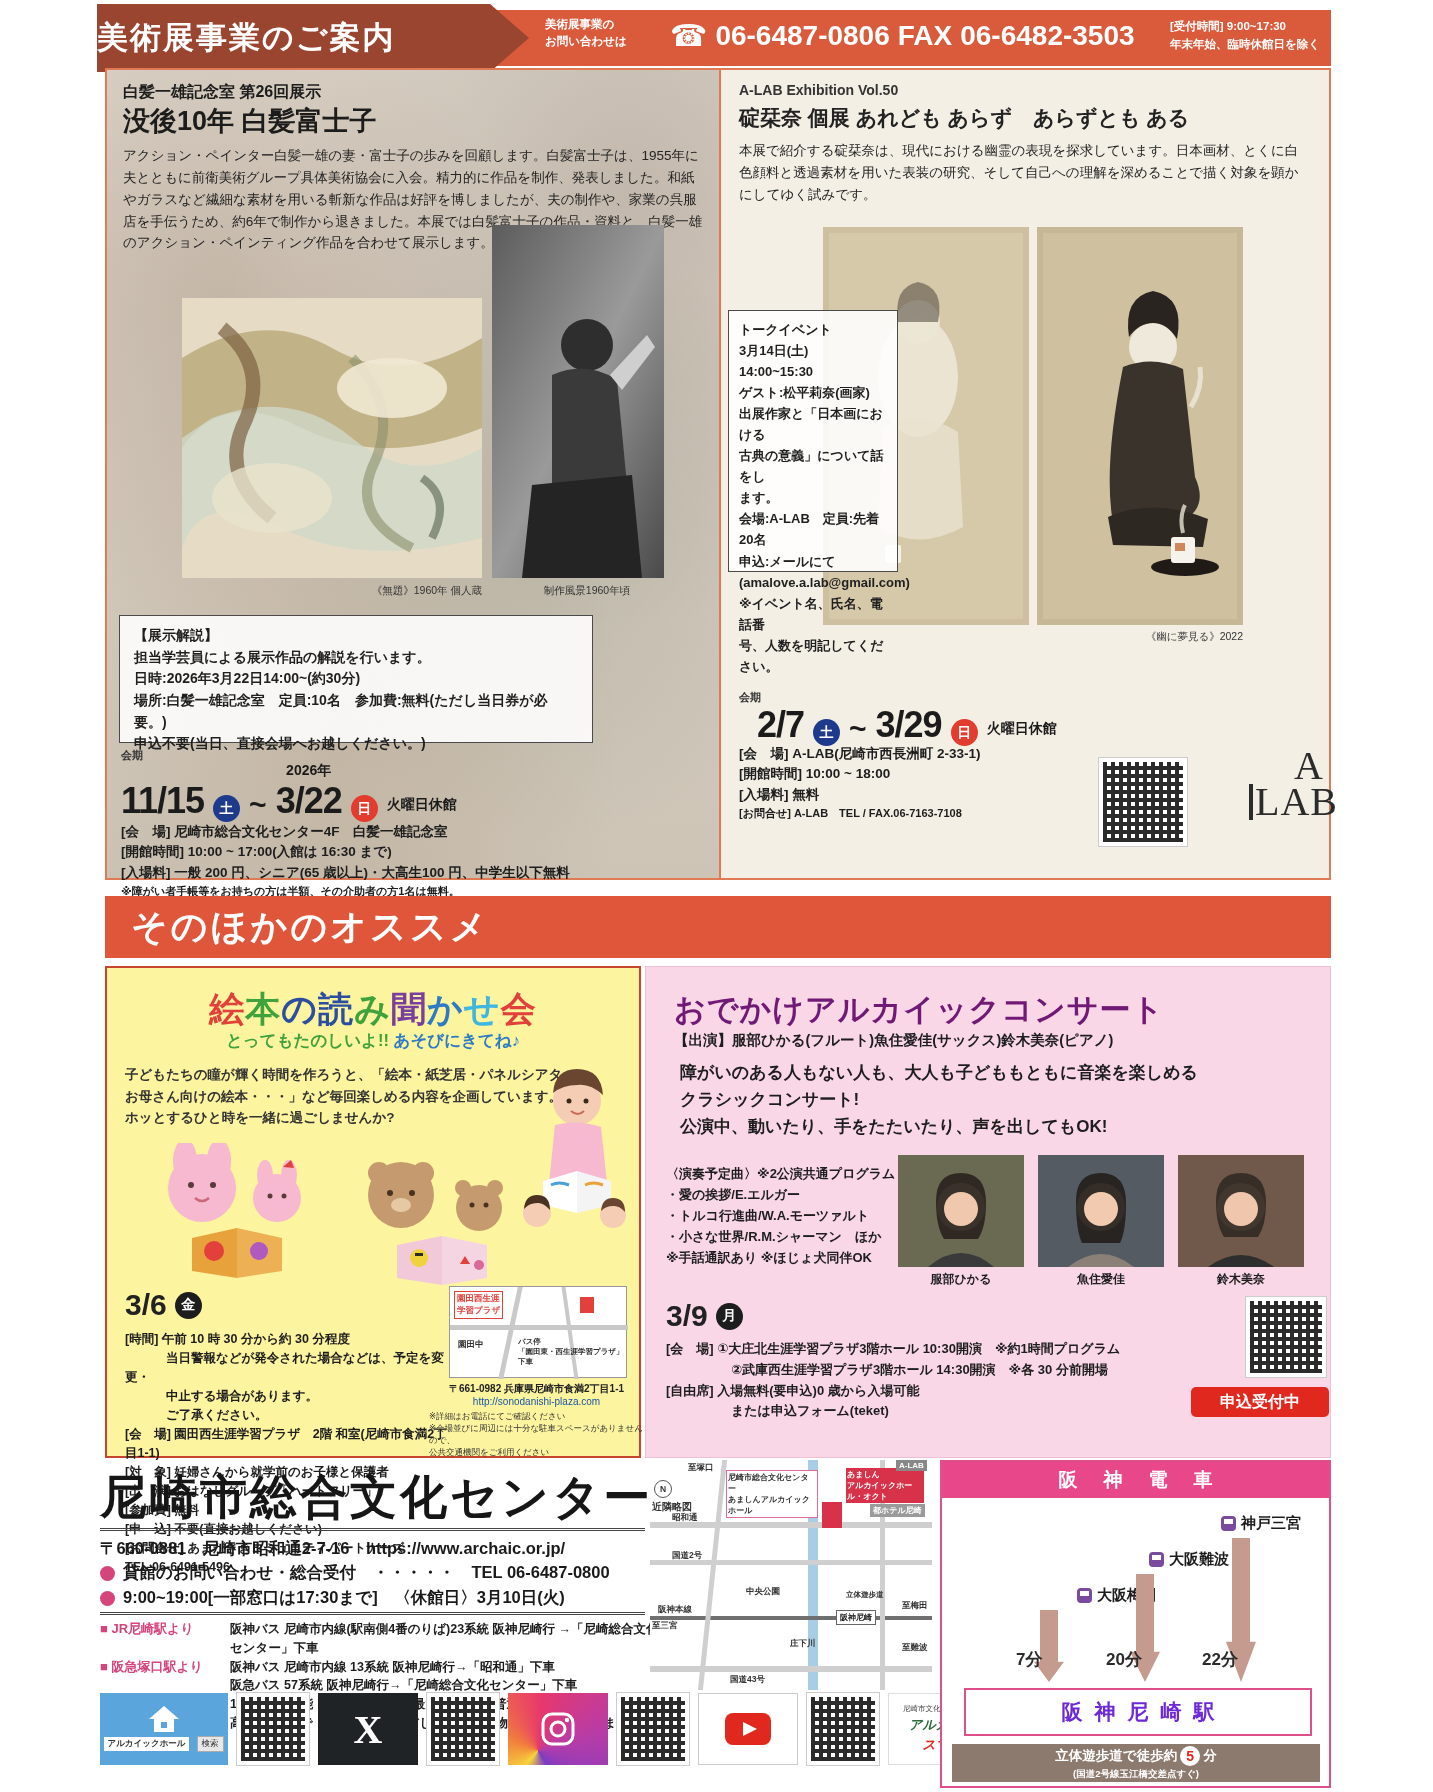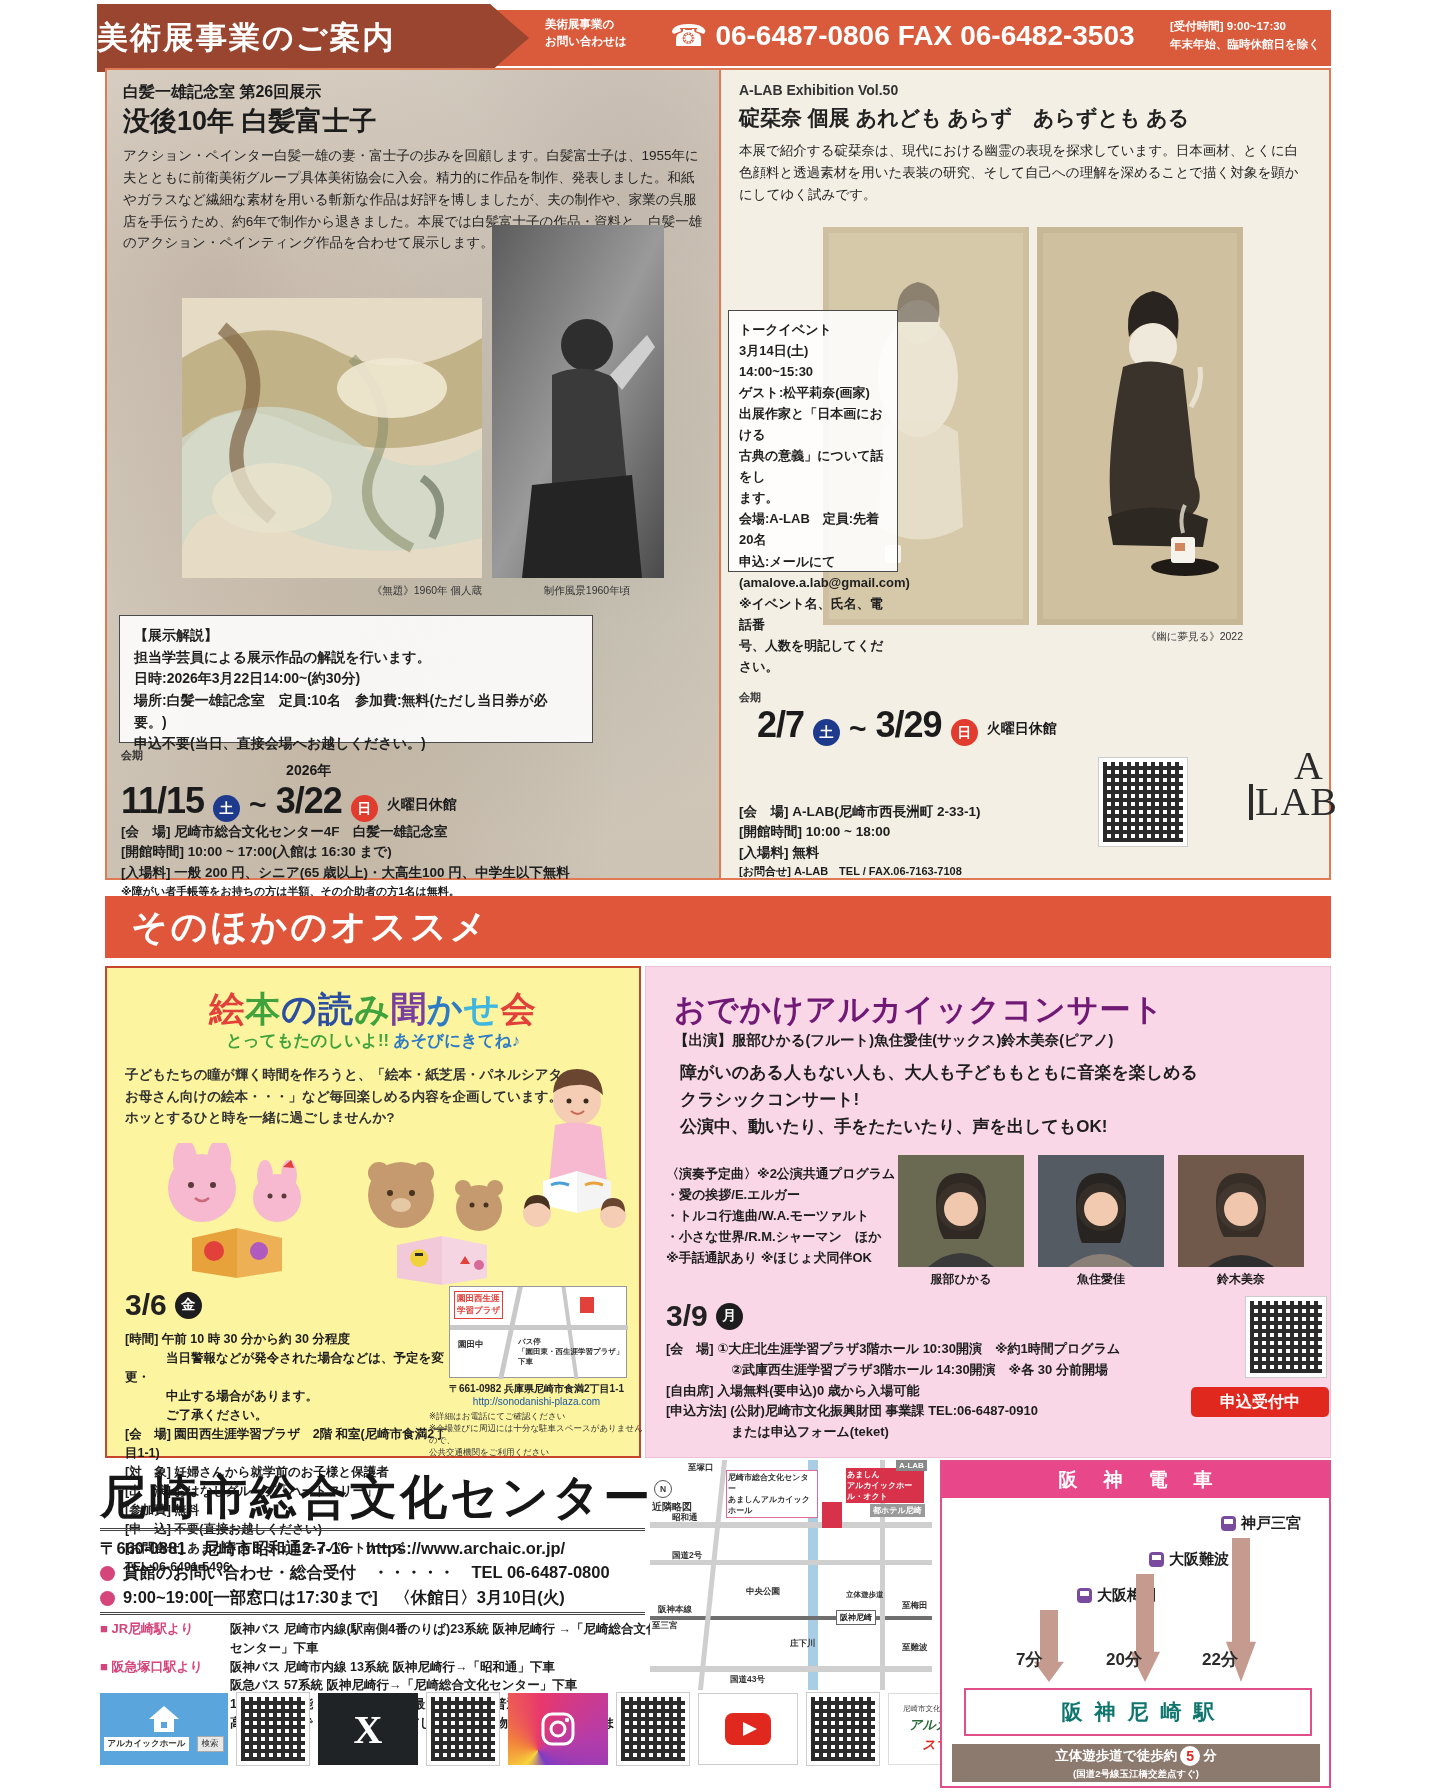--- a/index.html
+++ b/index.html
@@ -94,21 +94,21 @@
   
   .train{left:940px;top:1460px;width:391px;height:328px;border:2px solid #e04f8a;background:#fff;box-sizing:border-box;}
   .train-hd{height:36px;background:#e8478a;display:flex;align-items:center;justify-content:center;}
   .train-hd span{color:#fff;font-size:19px;font-weight:700;letter-spacing:26px;text-indent:26px;}
   .st{position:absolute;font-size:15px;font-weight:700;color:#1d1d1d;display:flex;align-items:center;gap:5px;}
   .st .ico{width:15px;height:15px;border-radius:4px;background:#7a4a9e;display:inline-block;position:relative;}
   .st .ico:before{content:"";position:absolute;left:3px;top:3px;width:9px;height:5px;background:#fff;}
   .arr{position:absolute;width:30px;background:#c59a8f;clip-path:polygon(20% 0,80% 0,80% 72%,100% 72%,50% 100%,0 72%,20% 72%);}
   .arr-t{position:absolute;font-size:17px;font-weight:700;color:#2b2b2b;}
   .stbox{position:absolute;border:2px solid #e04f8a;display:flex;align-items:center;justify-content:center;
-         font-size:21px;font-weight:700;letter-spacing:12px;color:#0f766e;text-indent:12px;}
+         font-size:21px;font-weight:700;letter-spacing:12px;color:#6d28d9;text-indent:12px;}
   .walkbar{position:absolute;background:#8d7a6e;color:#fff;display:flex;flex-direction:column;align-items:center;justify-content:center;gap:2px;}
   .walkbar .l1{font-size:13.5px;font-weight:700;display:flex;align-items:center;gap:3px;}
   .walkbar .n5{background:#fff;color:#e0281e;width:20px;height:20px;border-radius:50%;display:inline-flex;align-items:center;justify-content:center;font-size:14px;font-weight:700;}
   .walkbar .l2{font-size:9.5px;font-weight:600;}
   svg{display:block}
 </style>
 </head>
 <body>
 
 <div class="page">
@@ -256,21 +256,21 @@
       <div class="abs kaiki-label" style="left:18px;top:620px">会期</div>
       <div class="abs" style="left:36px;top:634px;display:flex;align-items:flex-end;gap:9px">
         <span class="bigdate">2/7</span>
         <span class="day sat">土</span>
         <span class="tilde">~</span>
         <span class="bigdate">3/29</span>
         <span class="day sun">日</span>
         <span class="closedlbl" style="padding-bottom:8px">火曜日休館</span>
       </div>
 
-      <div class="abs venue" style="left:18px;top:732px;width:360px">
+      <div class="abs venue" style="left:18px;top:674px;width:360px">
         <div>
             <div>[会　場] A-LAB(尼崎市西長洲町 2-33-1)</div>
             <div>[開館時間] 10:00 ~ 18:00</div>
             <div>[入場料] 無料</div>
             <div>[お問合せ] A-LAB　TEL / FAX.06-7163-7108</div>
           </div>
       </div>
 
       <div class="abs qr sq" style="left:378px;top:688px;width:80px;height:80px"></div>
       <div class="abs alab-logo" style="left:528px;top:678px;width:80px">
@@ -428,21 +428,21 @@
       <div class="perf-name" style="width:126px">服部ひかる</div>
       <div class="perf-name" style="width:126px">魚住愛佳</div>
       <div class="perf-name" style="width:126px">鈴木美奈</div>
     </div>
 
     <div class="abs" style="left:20px;top:332px;display:flex;align-items:center;gap:8px">
       <span style="font-size:30px;font-weight:700">3/9</span>
       <span class="day blk">月</span>
     </div>
     <div class="abs pdetails" style="left:20px;top:372px;width:560px">
-      <div><div>[会　場] ①大庄北生涯学習プラザ3階ホール 10:30開演　※約1時間プログラム</div><div>　　　　　②武庫西生涯学習プラザ3階ホール 14:30開演　※各 30 分前開場</div><div>[自由席] 入場無料(要申込)0 歳から入場可能</div><div>[申込方法] (公財)尼崎市文化振興財団 事業課 TEL:06-6487-0910</div><div>　　　　　または申込フォーム(teket)</div></div>
+      <div><div>[会　場] ①大庄北生涯学習プラザ3階ホール 10:30開演　※約1時間プログラム</div><div>　　　　　②武庫西生涯学習プラザ3階ホール 14:30開演　※各 30 分前開場</div><div>[自由席] 入場無料(要申込)0 歳から入場可能</div><div>　　　　　または申込フォーム(teket)</div></div>
     </div>
 
     <div class="abs qr" style="left:600px;top:330px;width:72px;height:72px"></div>
     <div class="abs badge" style="left:545px;top:420px;width:138px;height:30px">申込受付中</div>
   </div>
 
   <div class="abs flogo" style="left:100px;top:1466px">尼崎市総合文化センター</div>
   <div class="abs frule" style="left:100px;top:1528px;width:545px"></div>
   <div class="abs faddr" style="left:100px;top:1538px">〒660-0881　尼崎市昭和通2-7-16　https://www.archaic.or.jp/</div>
   <div class="abs fbullet" style="left:100px;top:1562px">

